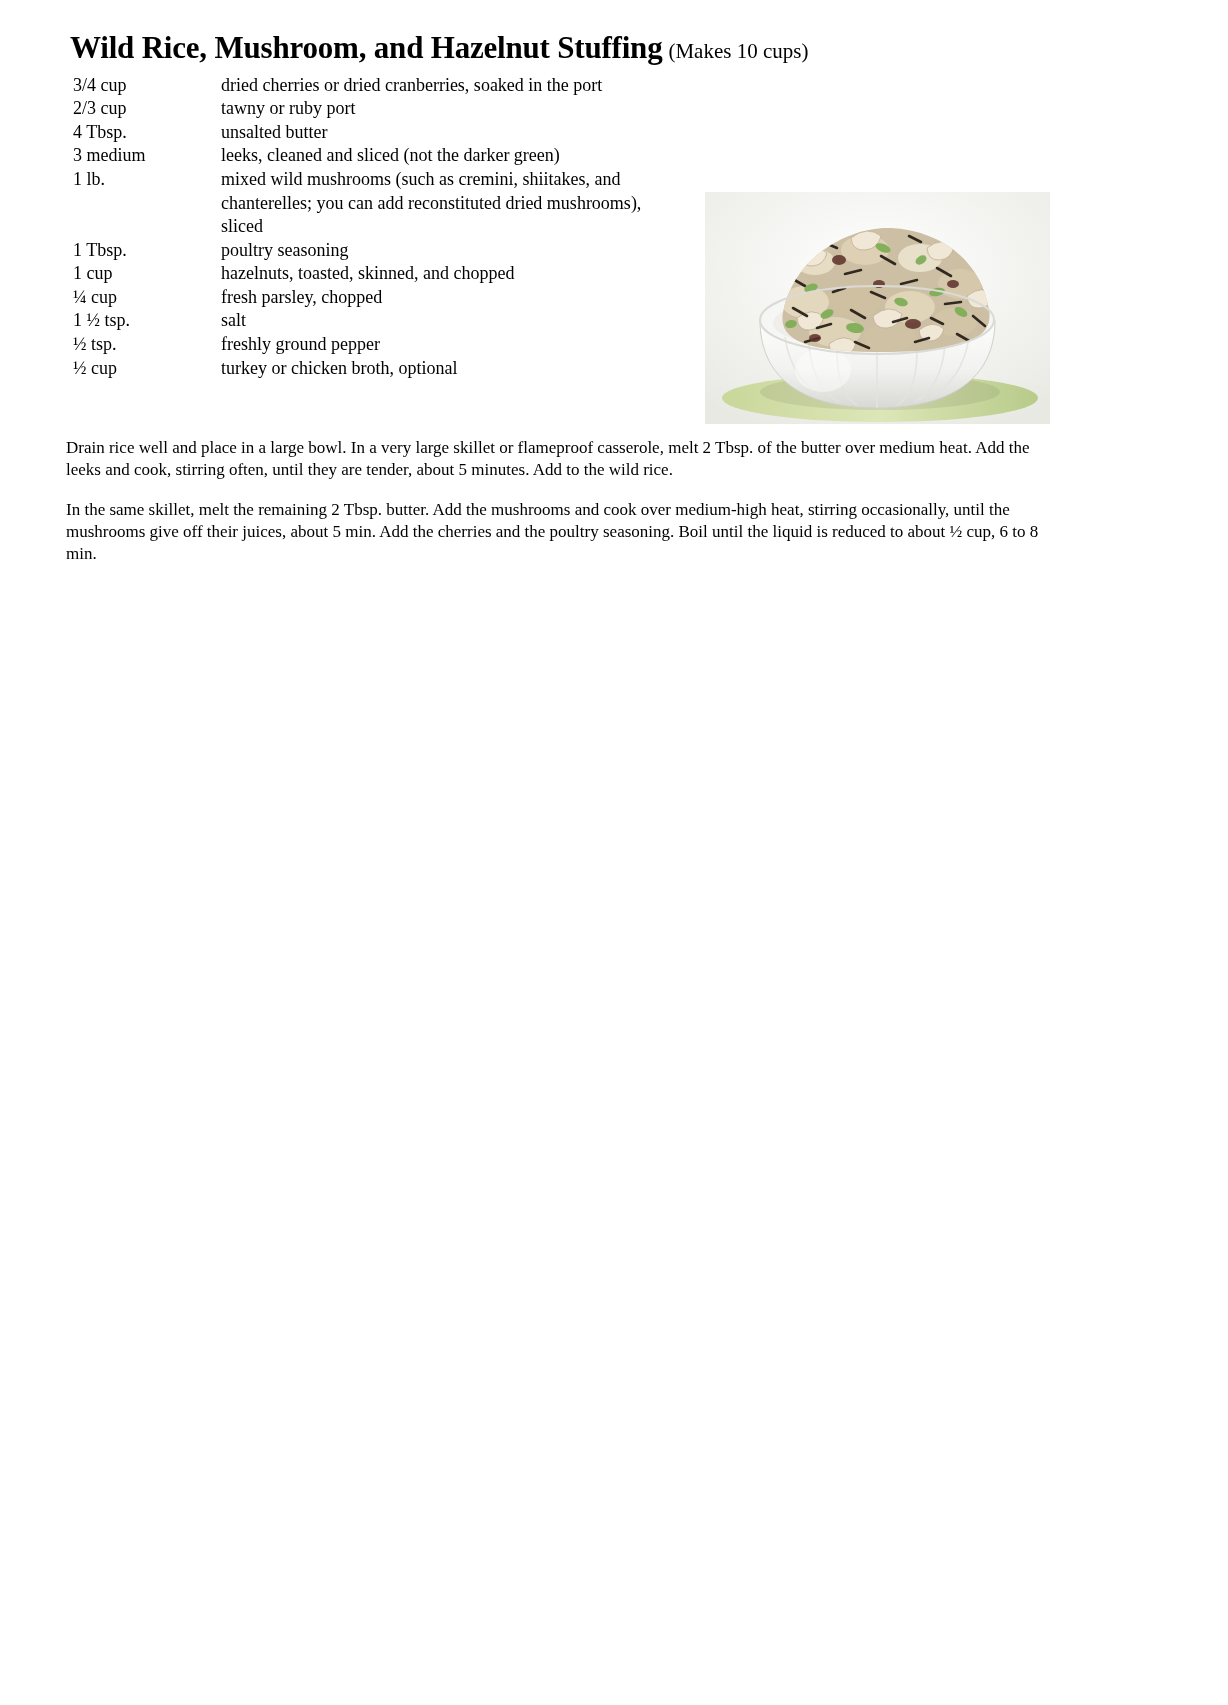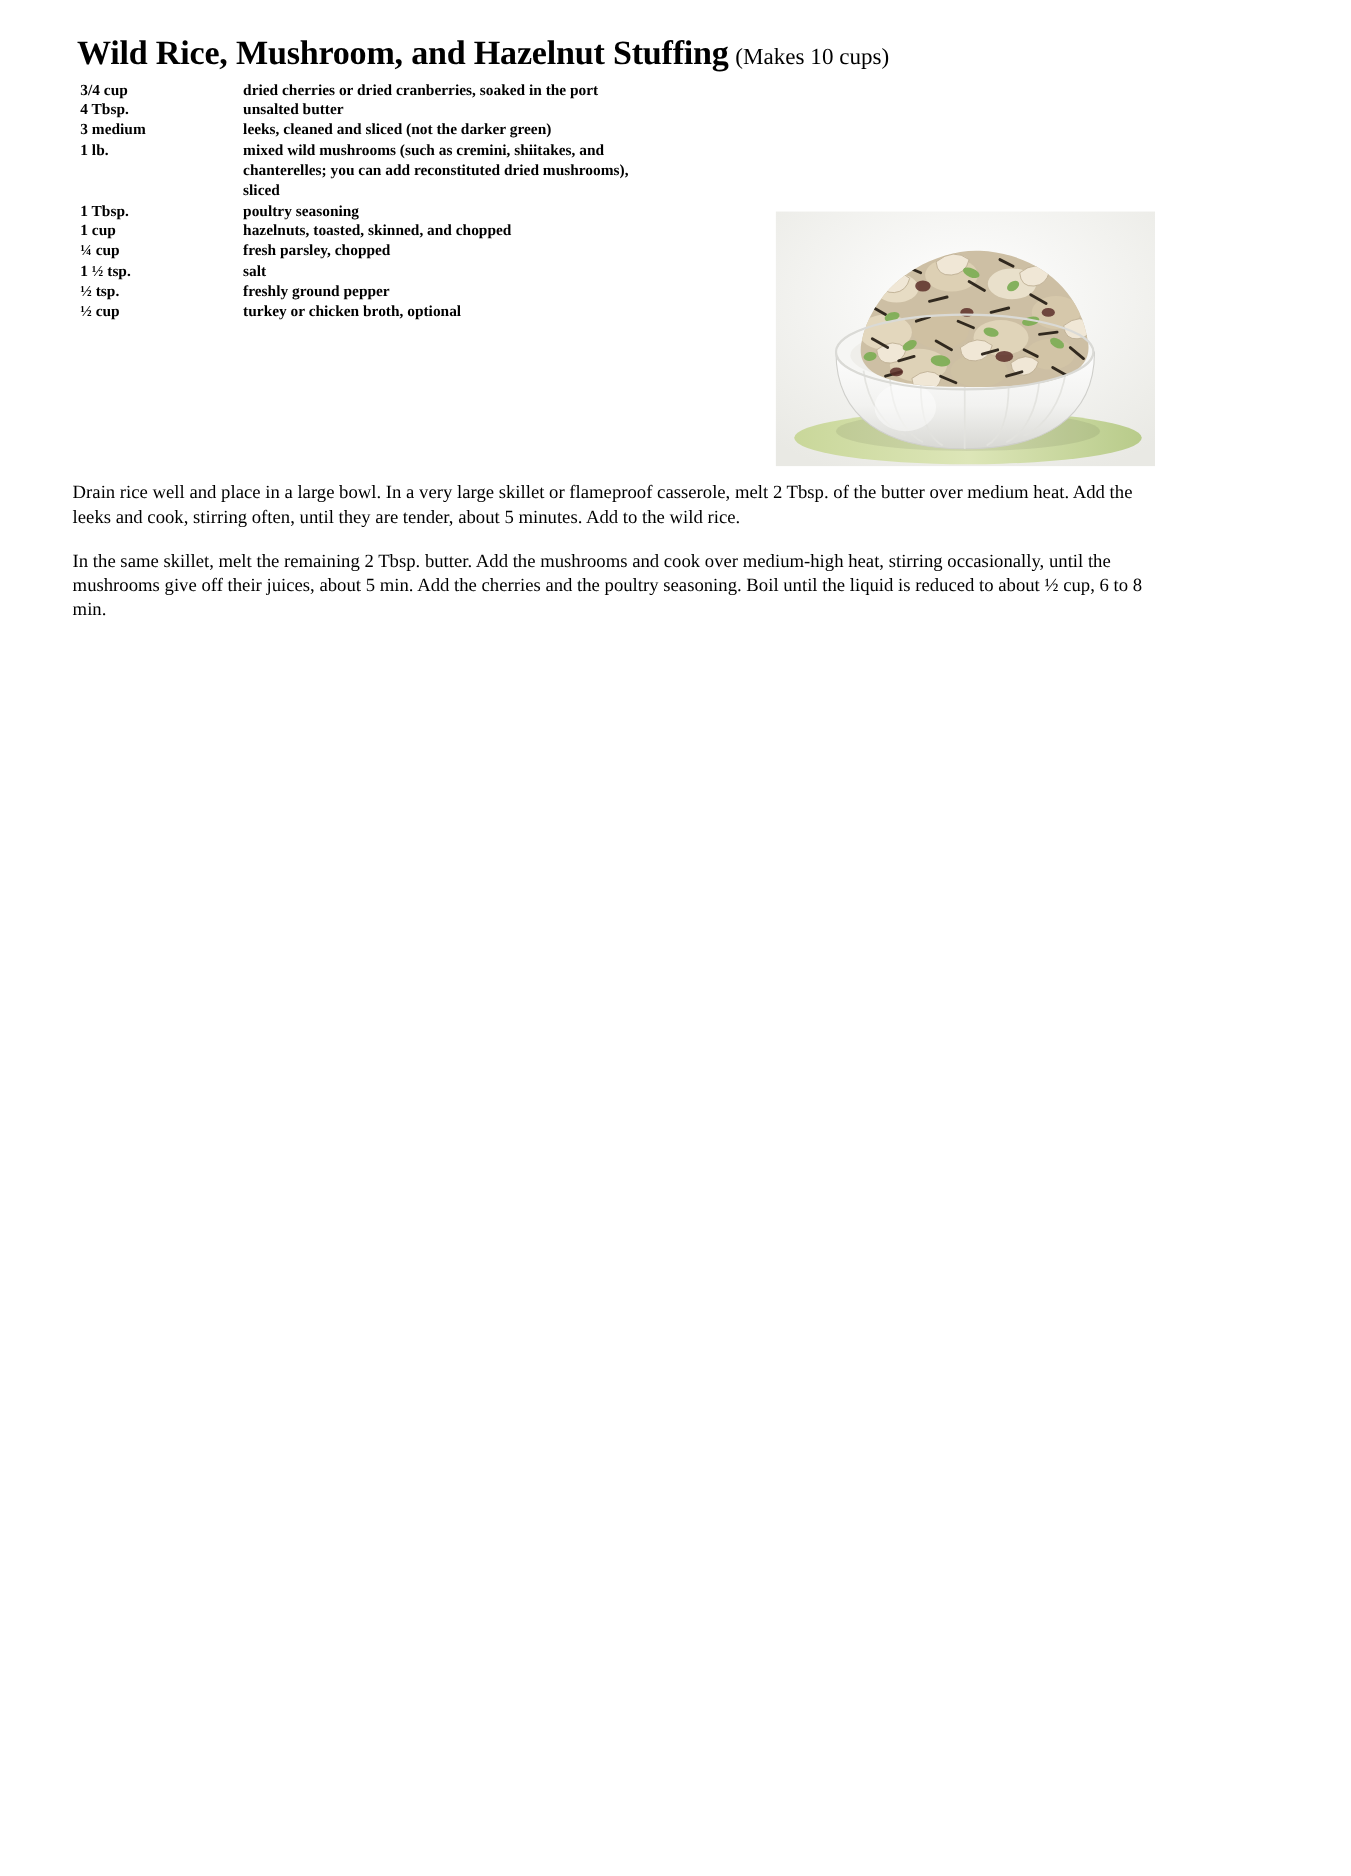--- a/index.html
+++ b/index.html
@@ -39,25 +39,24 @@
     margin-left: 6px;
   }
   .ingredients {
     margin: 0;
     padding: 0;
     border-collapse: collapse;
     width: 640px;
     table-layout: fixed;
   }
   .ingredients td {
-    font-size: 14px;
+    font-size: 18px;
     line-height: 1.31;
     vertical-align: top;
     padding: 0;
-    font-weight: bold;
   }
   .col-qty {
     width: 148px;
     padding-left: 3px !important;
   }
   .col-item {
     width: 492px;
   }
   .photo {
     position: absolute;
@@ -90,20 +89,24 @@
 
   <div class="title-line">
     <span class="title-main">Wild Rice, Mushroom, and Hazelnut Stuffing</span><span class="title-yield">(Makes 10 cups)</span>
   </div>
 
   <table class="ingredients">
     <tbody>
         <tr>
           <td class="col-qty">3/4 cup</td>
           <td class="col-item" style="white-space: pre-line;">dried cherries or dried cranberries, soaked in the port</td>
+        </tr>
+        <tr>
+          <td class="col-qty">2/3 cup</td>
+          <td class="col-item" style="white-space: pre-line;">tawny or ruby port</td>
         </tr>
         <tr>
           <td class="col-qty">4 Tbsp.</td>
           <td class="col-item" style="white-space: pre-line;">unsalted butter</td>
         </tr>
         <tr>
           <td class="col-qty">3 medium</td>
           <td class="col-item" style="white-space: pre-line;">leeks, cleaned and sliced (not the darker green)</td>
         </tr>
         <tr>

